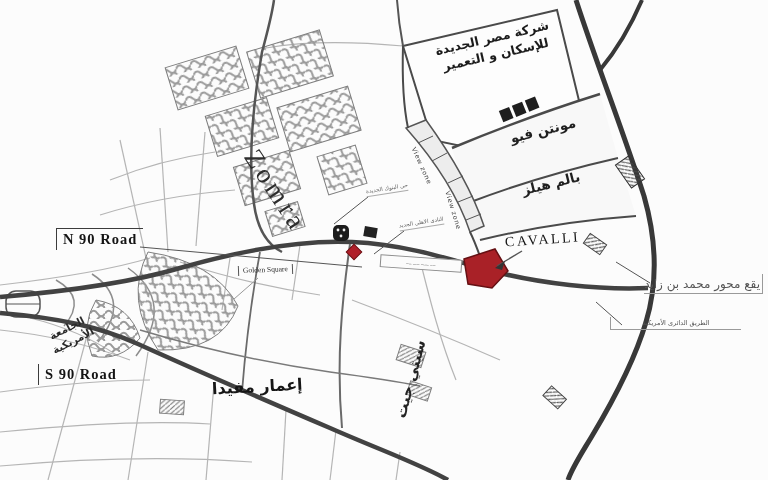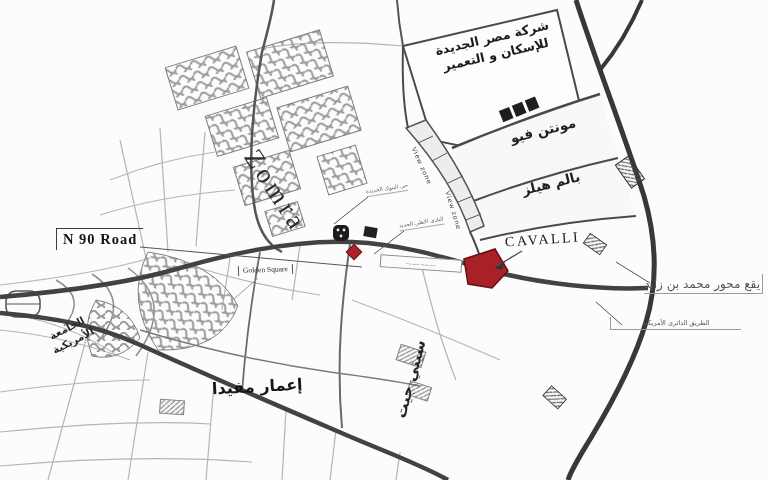--- a/index.html
+++ b/index.html
@@ -238,20 +238,21 @@
 <div class="lbl ar lbl-ph">بالم هيلز</div>
 
 <div class="lbl serif lbl-zomra">Zomra</div>
 
 <div class="lbl lbl-vz1">View zone</div>
 <div class="lbl lbl-vz2">View zone</div>
 
 <div class="lbl serif lbl-cavalli">CAVALLI</div>
 
 <div class="lbl serif lbl-n90">N 90 Road</div>
+<div class="lbl serif lbl-s90">S 90 Road</div>
 <div class="lbl serif lbl-golden">Golden Square</div>
 
 <div class="lbl ar lbl-auc">
   <div>الجامعة</div>
   <div>الأمريكية</div>
 </div>
 
 <div class="lbl ar lbl-mivida">إعمار مفيدا</div>
 <div class="lbl ar lbl-citygate">سيتي جيت</div>
 

